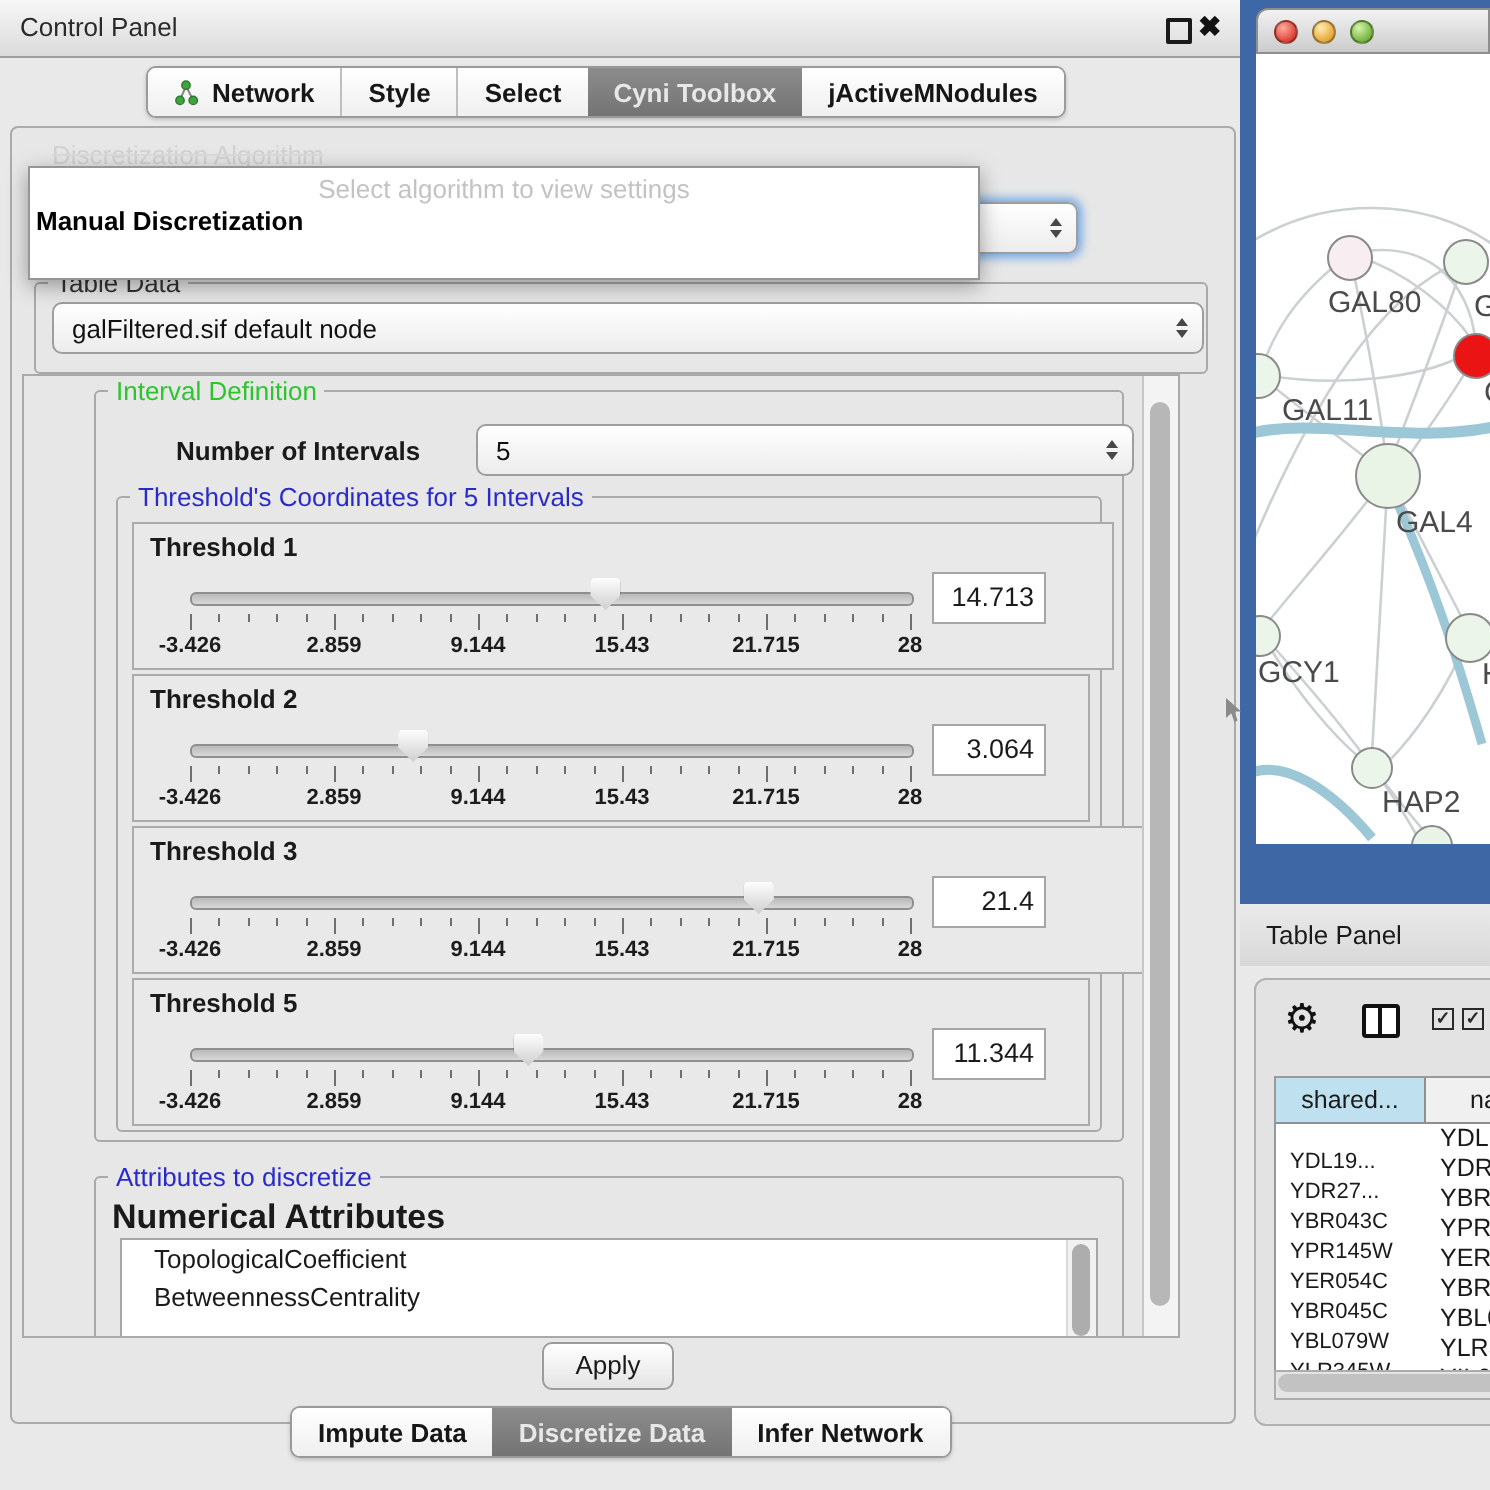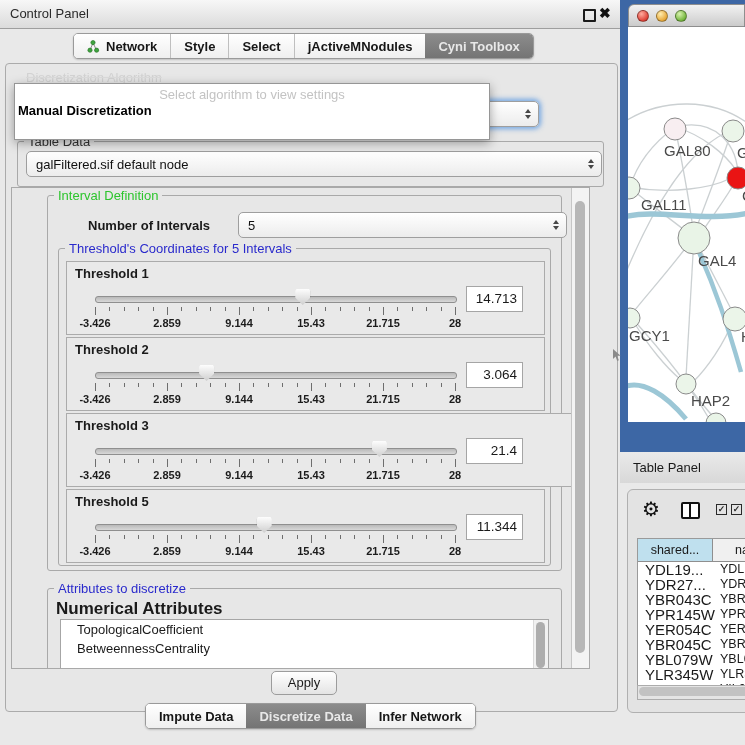--- a/index.html
+++ b/index.html
@@ -114,21 +114,21 @@
   .col-icon::after{content:"";position:absolute;left:6px;top:0;width:2px;height:13px;background:#111;}
   .chk{position:absolute;top:14px;width:9px;height:9px;border:1.5px solid #2A2A2A;font-size:9px;
     line-height:9px;text-align:center;color:#2A2A2A;font-weight:bold;}
   .tp-table{position:absolute;left:9px;top:48px;width:140px;height:157px;background:#FFF;border:1px solid #9A9A9A;overflow:hidden;}
   .hdr{position:absolute;left:0;top:0;width:100%;height:22px;border-bottom:1px solid #8F8F8F;background:#F0F0F0;}
   .hdr-c1{position:absolute;left:0;top:0;width:74px;height:22px;background:#BFE0EE;border-right:1px solid #8F8F8F;
     text-align:center;line-height:22px;font-size:12.5px;}
   .hdr-c2{position:absolute;left:75px;top:0;height:22px;line-height:22px;font-size:12.5px;padding-left:22px;}
   .t-rows{position:absolute;left:0;top:23px;width:100%;}
   .t-row{position:relative;height:15px;}
-  .t-c1{position:absolute;left:7px;top:0;font-size:15px;line-height:15px;white-space:nowrap;}
+  .t-c1{position:absolute;left:7px;top:12px;font-size:11px;line-height:15px;white-space:nowrap;}
   .t-c2{position:absolute;left:82px;top:0;font-size:12.5px;line-height:15px;white-space:nowrap;}
   .hscroll{position:absolute;left:9px;top:195px;width:131px;height:13px;background:#E4E4E4;border:1px solid #ACACAC;}
   .hthumb{position:absolute;left:1px;top:1px;width:112px;height:9px;background:#C2C2C2;border-radius:5px;}
 
   svg text{font-family:"Liberation Sans",sans-serif;}
 </style>
 </head>
 <body>
 
 <div class="abs titlebar">
@@ -147,25 +147,25 @@
       <circle cx="9.6" cy="10.2" r="2.1" fill="#3FA43F" stroke="#2B7A2B" stroke-width=".7"></circle>
     </svg>
     <span>Network</span>
   </div>
   <div class="seg">
     <span>Style</span>
   </div>
   <div class="seg">
     <span>Select</span>
   </div>
+  <div class="seg sel">
+    <span>Cyni Toolbox</span>
+  </div>
   <div class="seg">
     <span>jActiveMNodules</span>
-  </div>
-  <div class="seg sel">
-    <span>Cyni Toolbox</span>
   </div>
 </div>
 
 <div class="abs panel">
 
   <span class="ghost-label">Discretization Algorithm</span>
 
   <div class="combo focus-frag" style="left:375px;top:37px;width:147px;height:24px;">
     <span class="stepper">
       <span class="arr-up"></span>
@@ -198,21 +198,21 @@
         <span>5</span>
         <span class="stepper">
           <span class="arr-up"></span>
             <span class="arr-dn"></span>
         </span>
       </div>
 
       <div class="fs" style="left:10px;top:52px;width:491px;height:316px;">
         <span class="legend lg-blue">Threshold's Coordinates for 5 Intervals</span>
         <div>
-            <div class="th-box" style="top: 12px;">
+            <div class="th-box" style="top: 12px; padding-left: 12px;">
               <div class="th-label">Threshold 1</div>
               <div class="th-track"></div>
               <div class="tick major" style="left: 28px;"></div>
               <div class="tick" style="left: 42.4px;"></div>
               <div class="tick" style="left: 56.8px;"></div>
               <div class="tick" style="left: 71.2px;"></div>
               <div class="tick" style="left: 85.6px;"></div>
               <div class="tick major" style="left: 100px;"></div>
               <div class="tick" style="left: 114.4px;"></div>
               <div class="tick" style="left: 128.8px;"></div>

